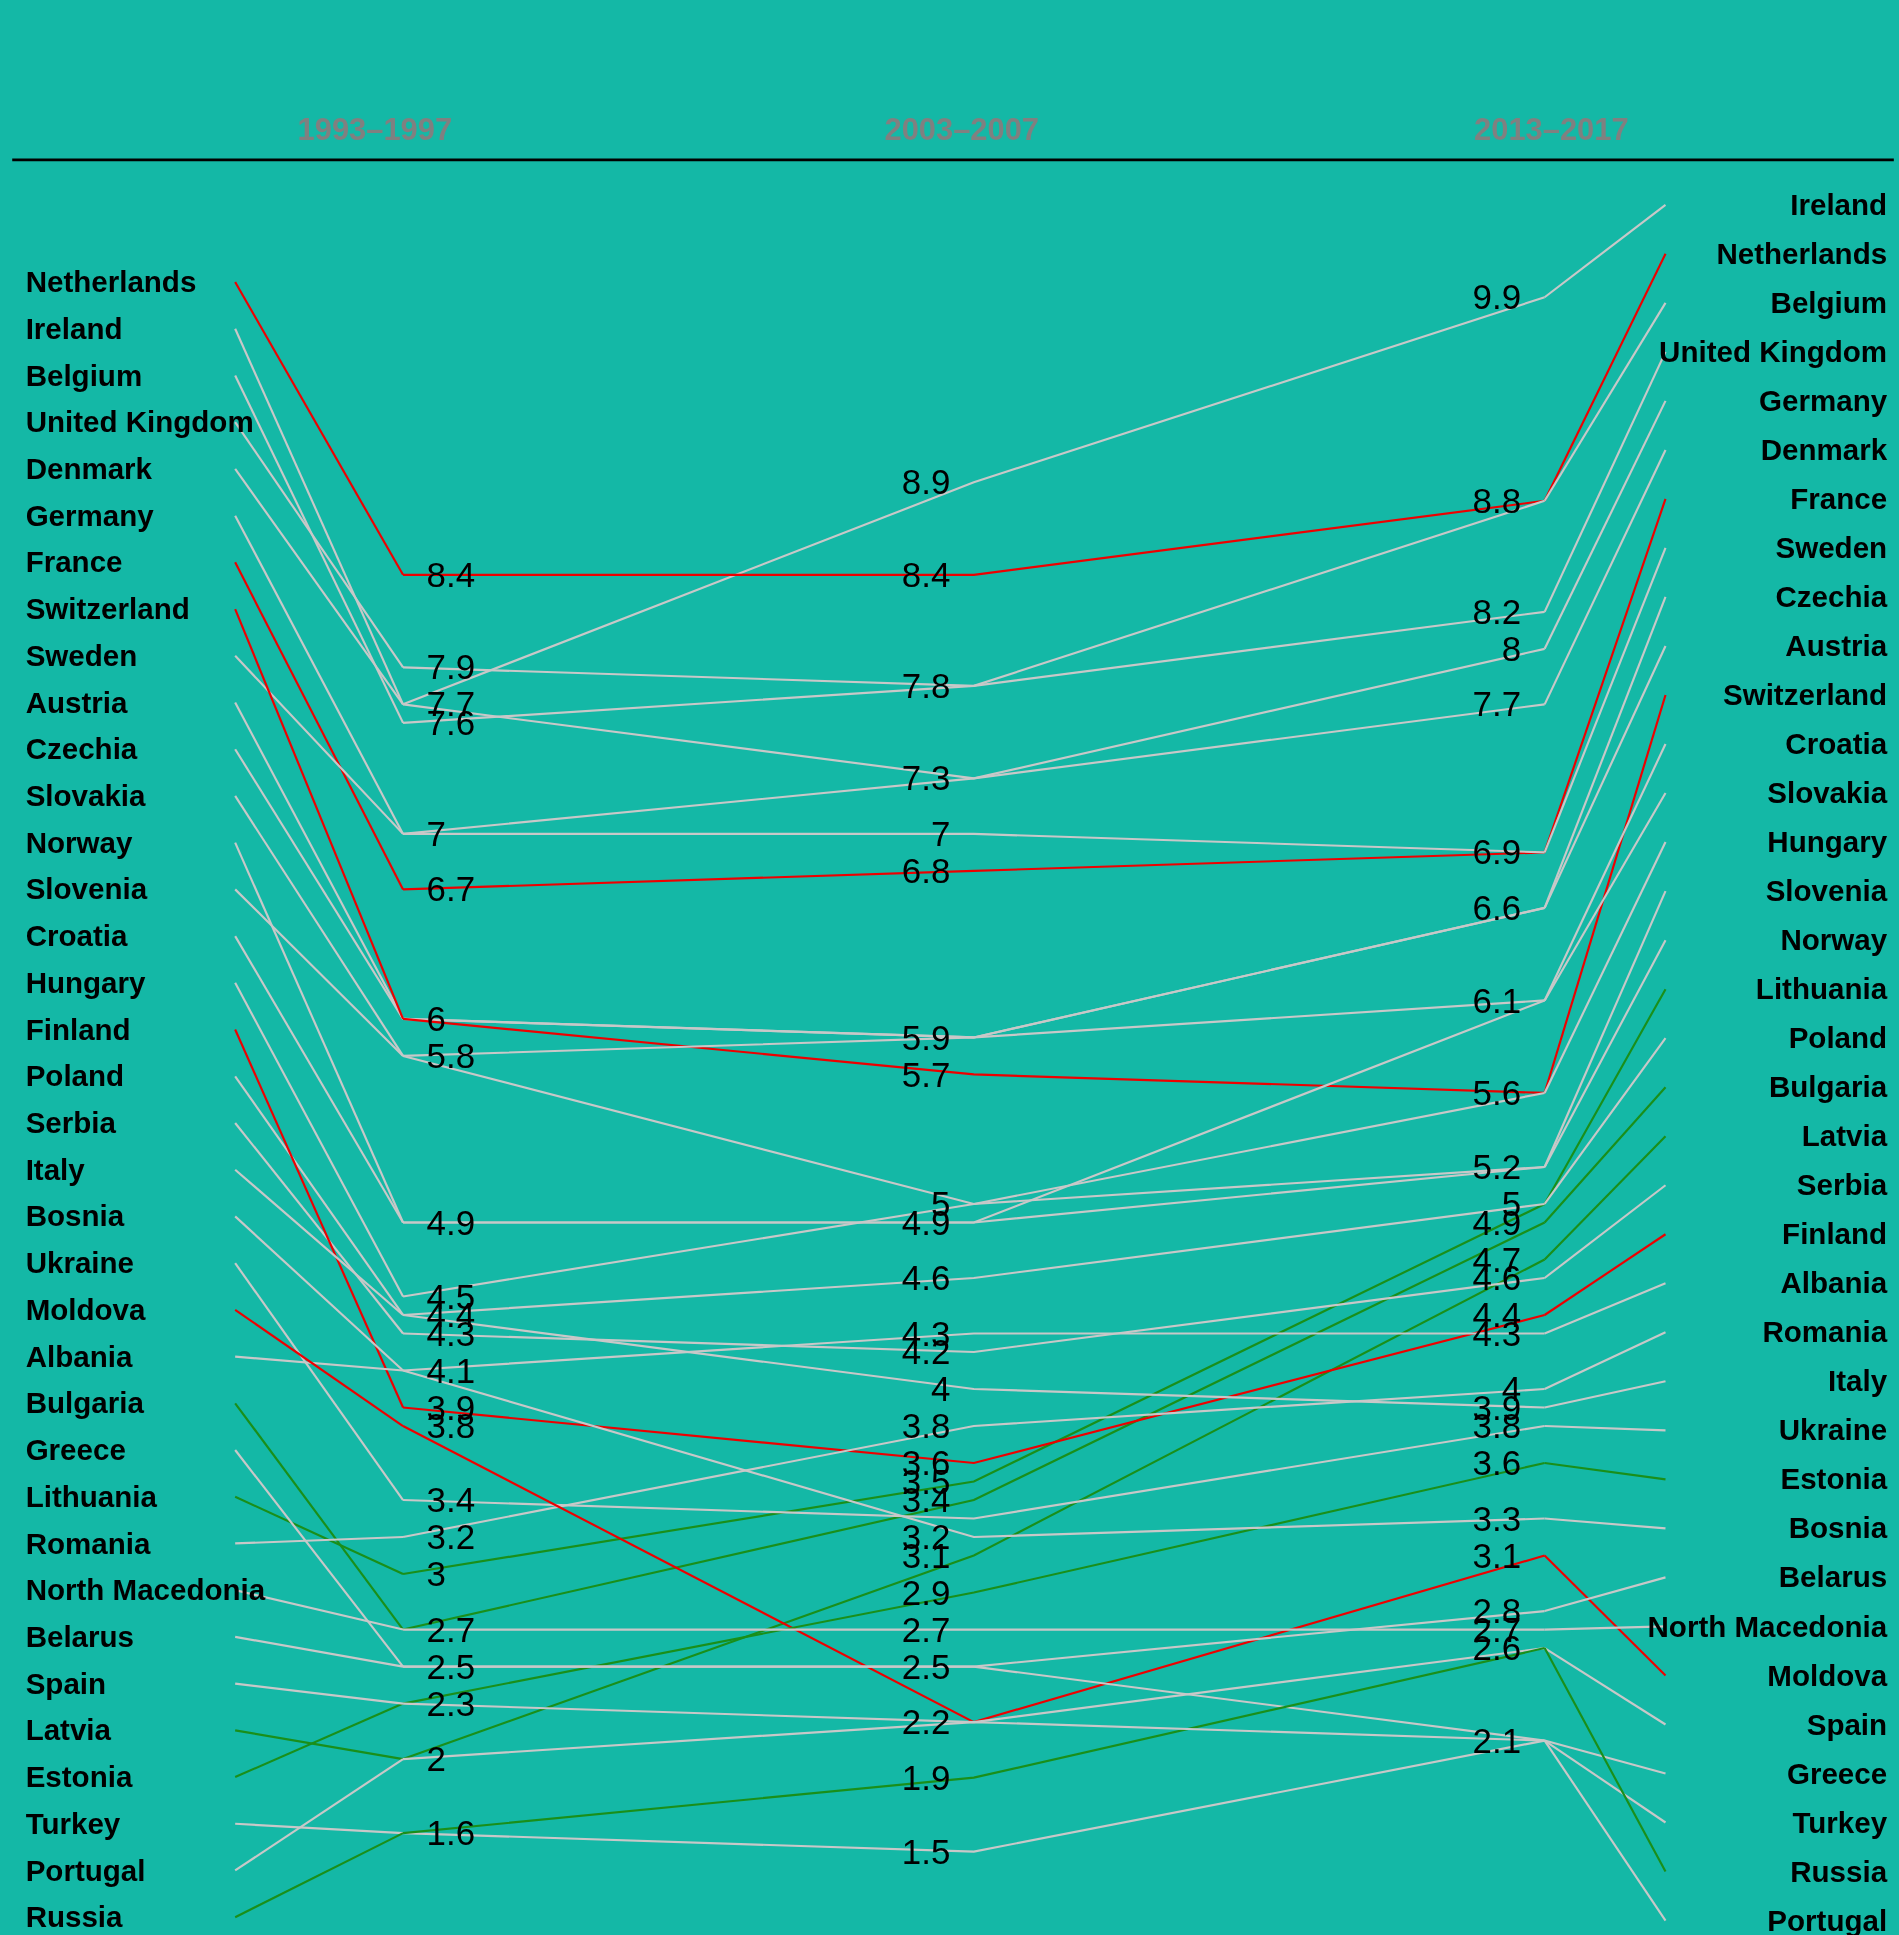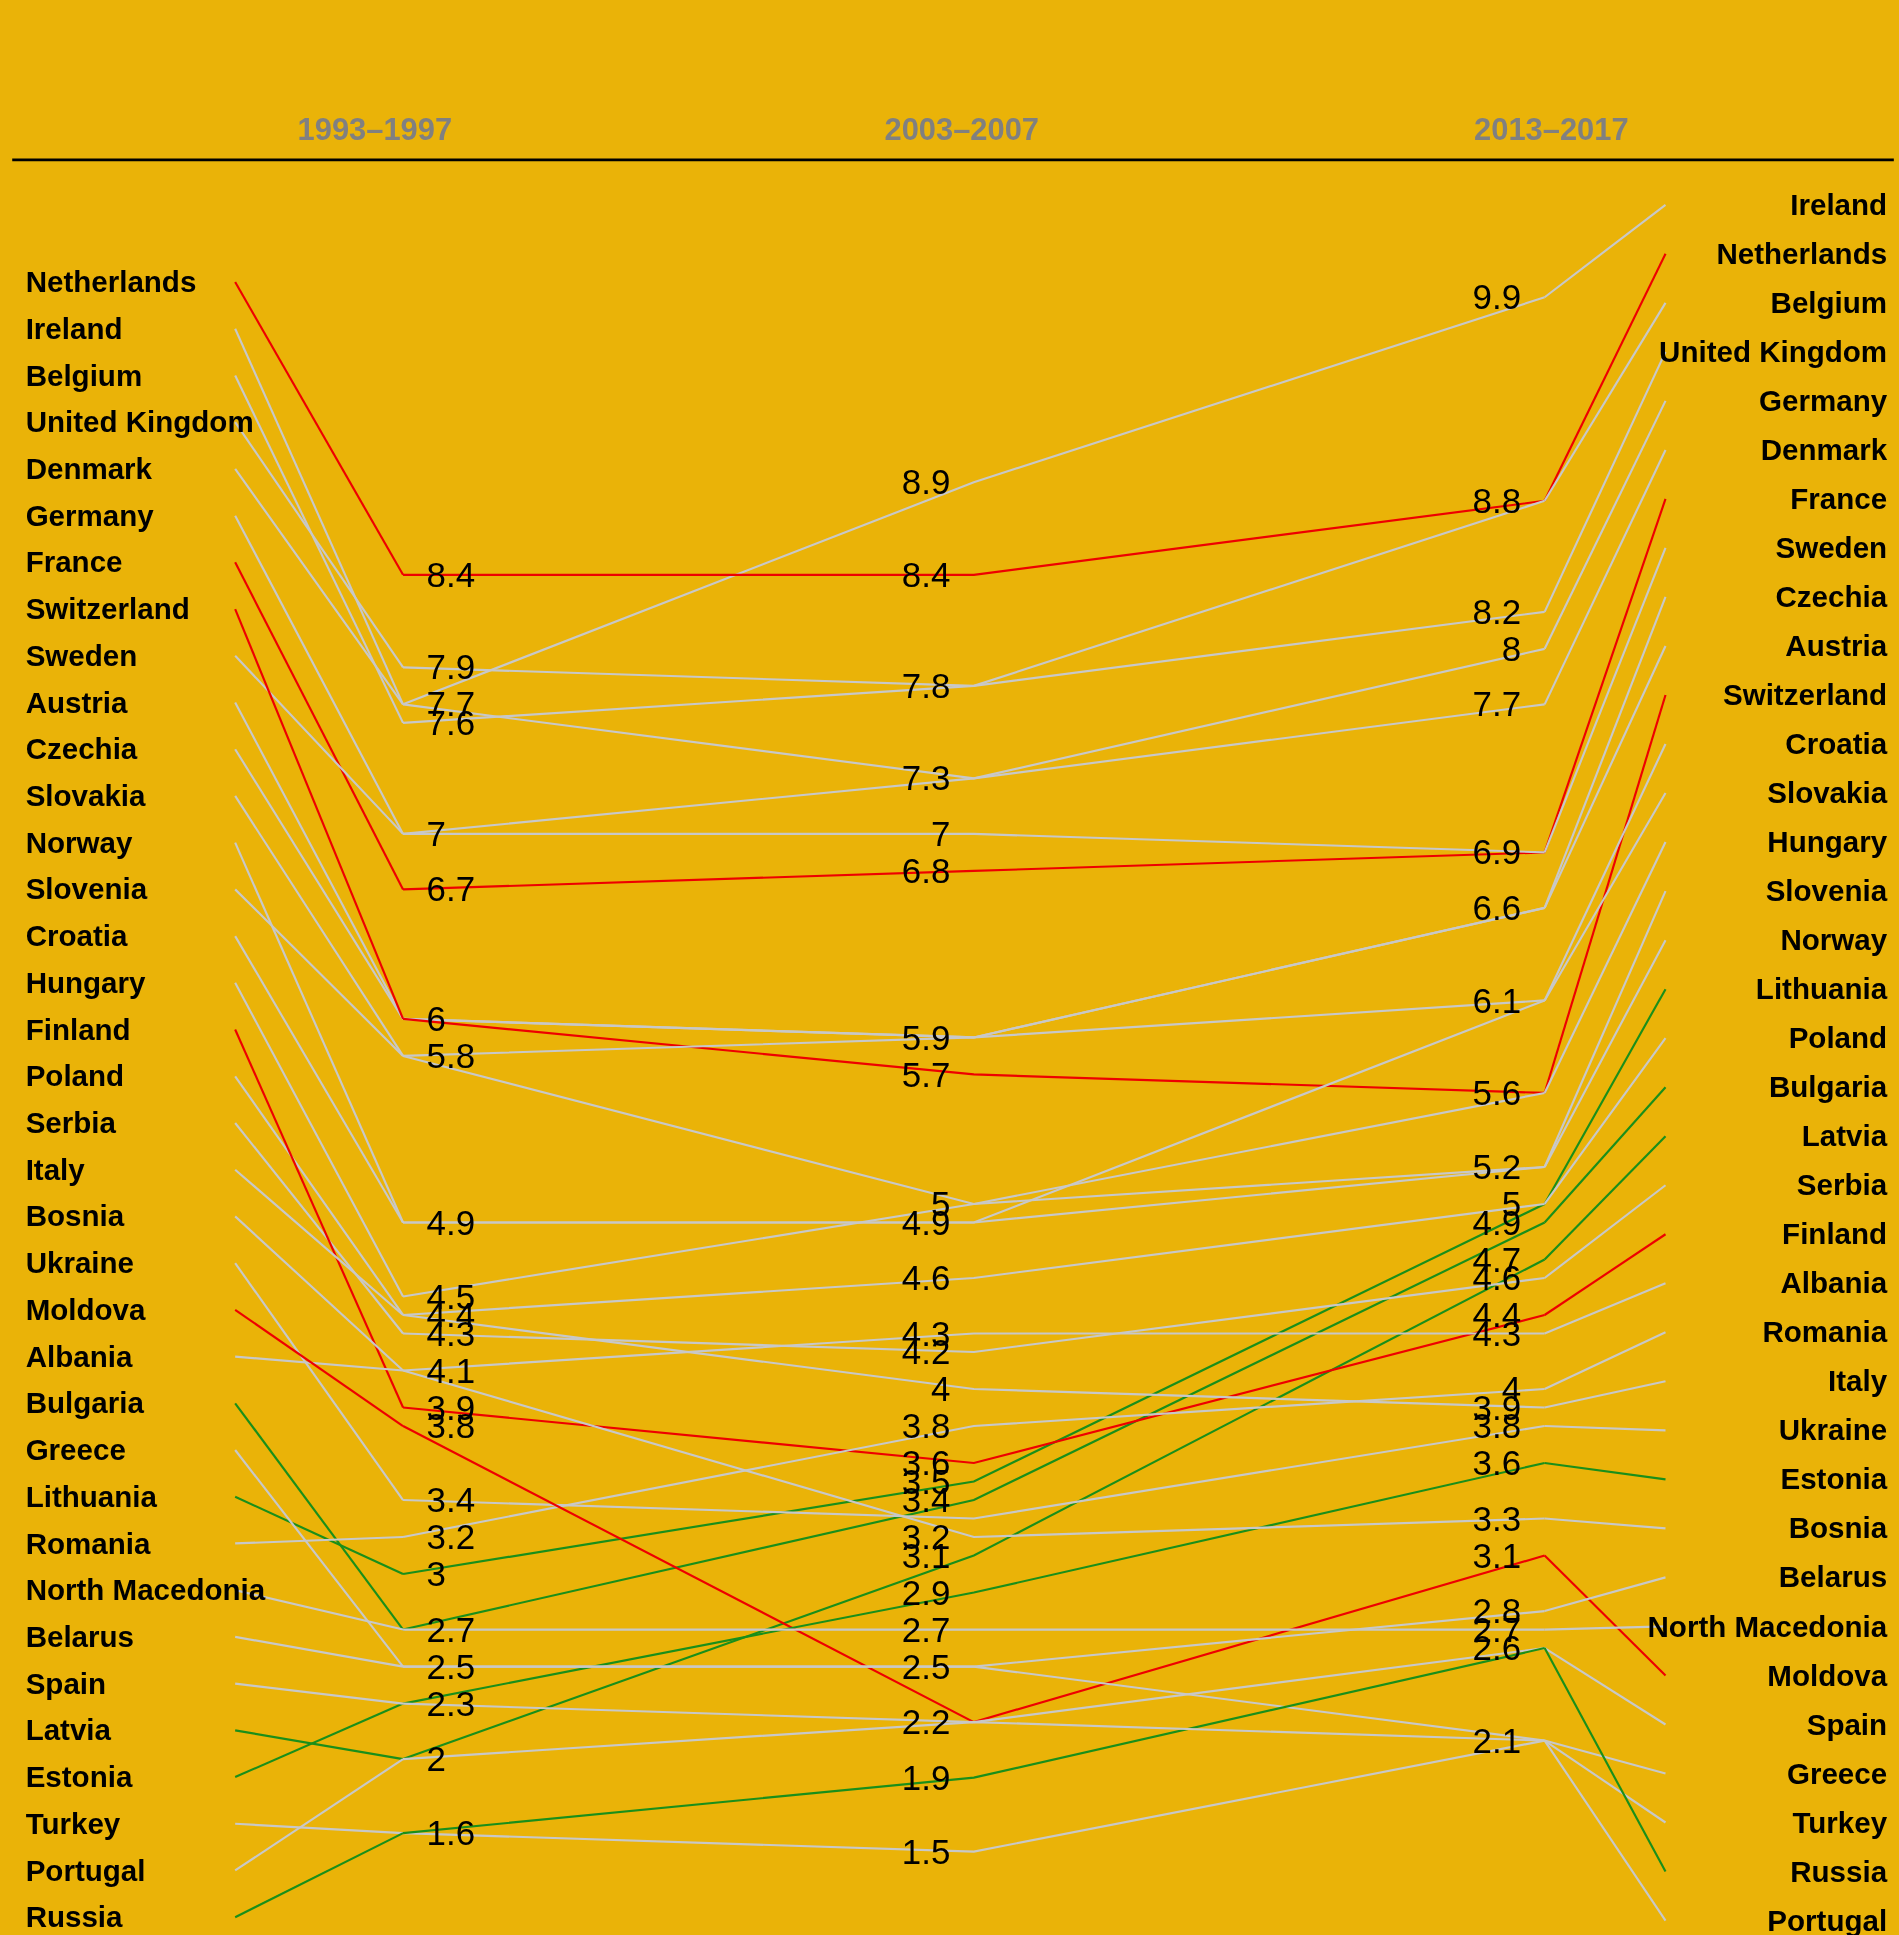--- a/index.html
+++ b/index.html
@@ -4,21 +4,21 @@
 <style>
   html, body {
     margin: 0;
     padding: 0;
     background: #ffffff;
   }
   #page {
     position: relative;
     width: 1900px;
     height: 1936px;
-    background: #eab308;
+    background: #14b8a6;
     font-family: "Liberation Sans", sans-serif;
     overflow: hidden;
   }
   #chart-svg {
     position: absolute;
     left: 0;
     top: 0;
     width: 1900px;
     height: 1936px;
   }

